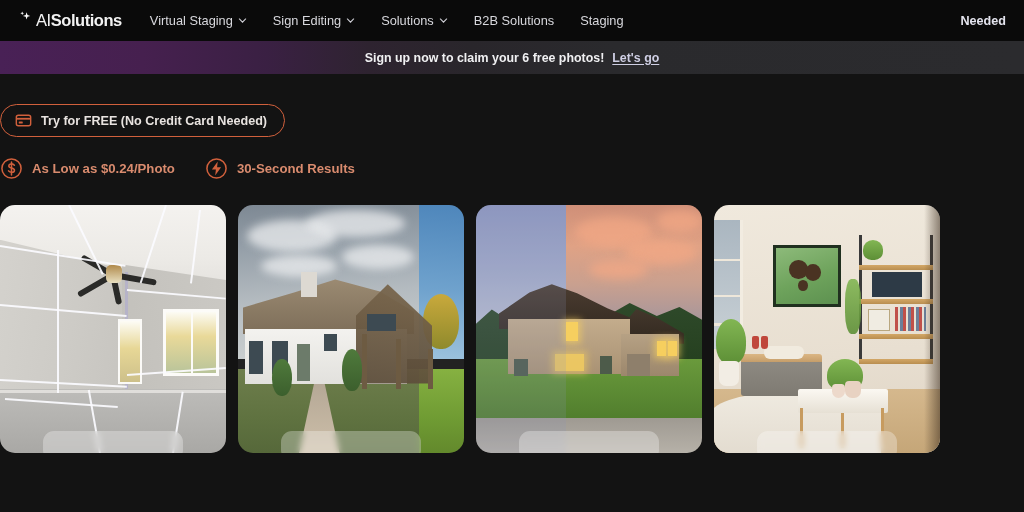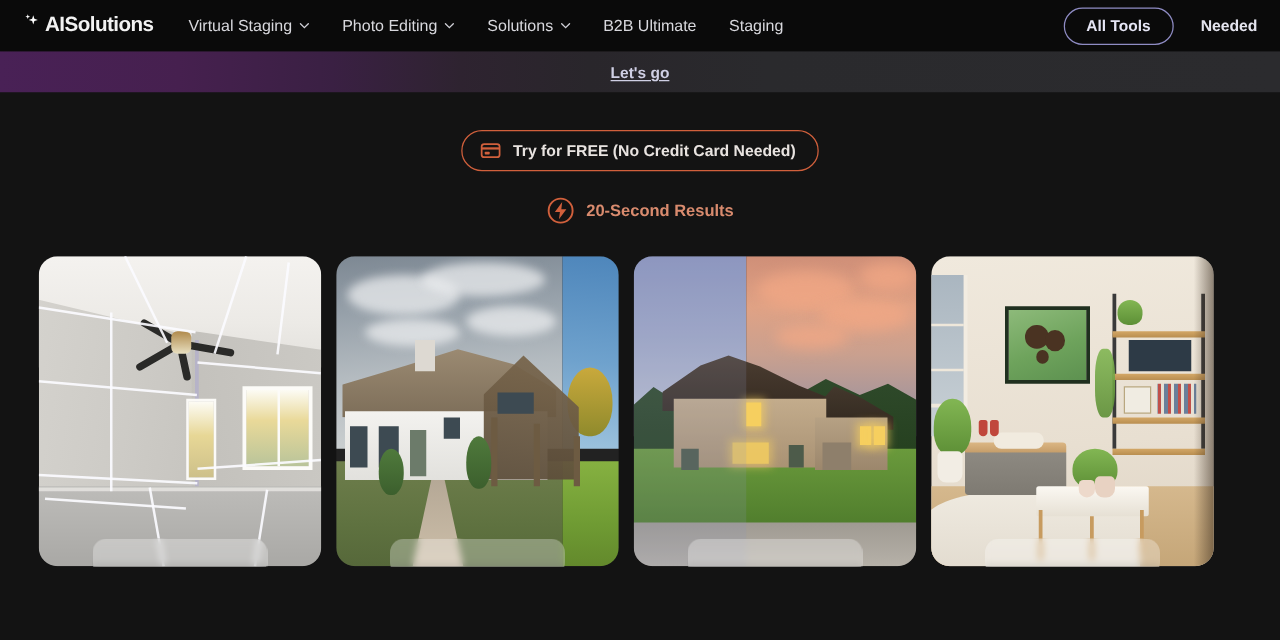--- a/index.html
+++ b/index.html
@@ -18,21 +18,21 @@
     padding:0 18px 0 20px;
     position:relative;
   }
   .logo{ display:flex; align-items:center; gap:3px; margin-right:28px; }
   .logo-spark{ position:relative; width:13px; height:18px; }
   .logo-spark svg{ position:absolute; top:-1px; left:0; }
   .logo-text{
     color:#f2f2f2; font-size:16.5px; font-weight:700;
     letter-spacing:-.45px; white-space:nowrap;
   }
-  .logo-text .lt-b{ font-weight:700; }
+  .logo-text .lt-b{ font-weight:400; }
   .nav-items{ display:flex; align-items:center; gap:26px; }
   .nav-item{
     color:#d8d8dd; font-size:12.8px; font-weight:400;
     display:flex; align-items:center; gap:5px; cursor:pointer;
     white-space:nowrap;
   }
   .chev{ display:inline-block; width:9px; height:9px; }
   .chev svg{ display:block; }
   .nav-right{
     margin-left:auto; display:flex; align-items:center; gap:22px;
@@ -57,21 +57,21 @@
   .banner-text{ color:#f0f0f2; font-size:12.4px; font-weight:700; }
   .banner-link{
     color:#cfcfe4; font-size:12.4px; font-weight:700;
     text-decoration:underline; text-underline-offset:2px; cursor:pointer;
   }
 
   
   .hero{
     background:#131313;
     width:100%; height:438px;
-    display:flex; flex-direction:column; align-items:center;
+    display:flex; flex-direction:column; align-items:flex-start;
     padding-top:30px;
     position:relative;
   }
   .try-pill{
     display:flex; align-items:center; gap:9px;
     border:1.3px solid #d1603c;
     border-radius:20px;
     padding:7px 17px 7px 14px;
     cursor:pointer;
   }
@@ -368,81 +368,91 @@
     <div class="nav-item">
       <span>Virtual Staging</span>
       <span class="chev">
         <svg width="9" height="9" viewBox="0 0 10 10">
             <path d="M1.5 3.3 L5 6.8 L8.5 3.3" fill="none" stroke="#cfcfd6" stroke-width="1.2" stroke-linecap="round"></path>
           </svg>
       </span>
     </div>
 
     <div class="nav-item">
-      <span>Photo Editing</span>
+      <span>Sign Editing</span>
       <span class="chev">
         <svg width="9" height="9" viewBox="0 0 10 10">
             <path d="M1.5 3.3 L5 6.8 L8.5 3.3" fill="none" stroke="#cfcfd6" stroke-width="1.2" stroke-linecap="round"></path>
           </svg>
       </span>
     </div>
 
     <div class="nav-item">
       <span>Solutions</span>
       <span class="chev">
         <svg width="9" height="9" viewBox="0 0 10 10">
             <path d="M1.5 3.3 L5 6.8 L8.5 3.3" fill="none" stroke="#cfcfd6" stroke-width="1.2" stroke-linecap="round"></path>
           </svg>
       </span>
     </div>
 
     <div class="nav-item">
-      <span>B2B Ultimate</span>
+      <span>B2B Solutions</span>
     </div>
 
     <div class="nav-item">
       <span>Staging</span>
     </div>
   </div>
 
   <div class="nav-right">
-    <button class="all-tools">All Tools</button>
     <span class="login">Needed</span>
   </div>
 </div>
 
 <div class="banner">
+  <span class="banner-text">Sign up now to claim your 6 free photos!</span>
   <span class="banner-link">Let's go</span>
 </div>
 
 <div class="hero">
 
   <div class="try-pill">
     <span class="cc-ico">
       <svg class="cc-ico" viewBox="0 0 18 18">
         <rect x="1.4" y="3.4" width="15.2" height="11.2" rx="2.2" fill="none" stroke="#d1603c" stroke-width="1.5"></rect>
         <rect x="1.4" y="6.2" width="15.2" height="1.9" fill="#d1603c"></rect>
         <rect x="4.0" y="10.0" width="4.2" height="2.3" rx=".6" fill="#d1603c"></rect>
       </svg>
     </span>
     <span class="try-pill-text">Try for FREE (No Credit Card Needed)</span>
   </div>
 
 
   <div class="features">
 
+    <div class="feature">
+      <span>
+        <svg class="feature-ico" viewBox="0 0 24 24">
+          <circle cx="12" cy="12" r="10" fill="none" stroke="#d1603c" stroke-width="1.6"></circle>
+          <path d="M15 8.6c-.8-1-2-1.5-3.2-1.4-1.6.1-2.6 1-2.6 2.1 0 1.3 1.3 1.8 2.9 2.2 1.7.4 3 .9 3 2.3 0 1.2-1.2 2.2-2.9 2.2-1.4 0-2.6-.5-3.3-1.5" fill="none" stroke="#d1603c" stroke-width="1.6" stroke-linecap="round"></path>
+          <path d="M12 5.2 L12 18.8" stroke="#d1603c" stroke-width="1.6" stroke-linecap="round"></path>
+        </svg>
+      </span>
+      <span class="feature-text">As Low as $0.24/Photo</span>
+    </div>
 
     <div class="feature">
       <span>
         <svg class="feature-ico" viewBox="0 0 24 24">
           <circle cx="12" cy="12" r="10" fill="none" stroke="#d1603c" stroke-width="1.6"></circle>
           <path d="M13.3 4.8 L7.2 13.1 L11.4 13.1 L10.6 19.2 L16.8 10.8 L12.6 10.8 Z" fill="#d1603c"></path>
         </svg>
       </span>
-      <span class="feature-text">20-Second Results</span>
+      <span class="feature-text">30-Second Results</span>
     </div>
   </div>
 
   <div class="cards">
 
     <div class="card">
       <div class="scene">
         <div class="c1-ceil"></div>
         <div class="c1-wallL"></div>
         <div class="c1-wallR"></div>

